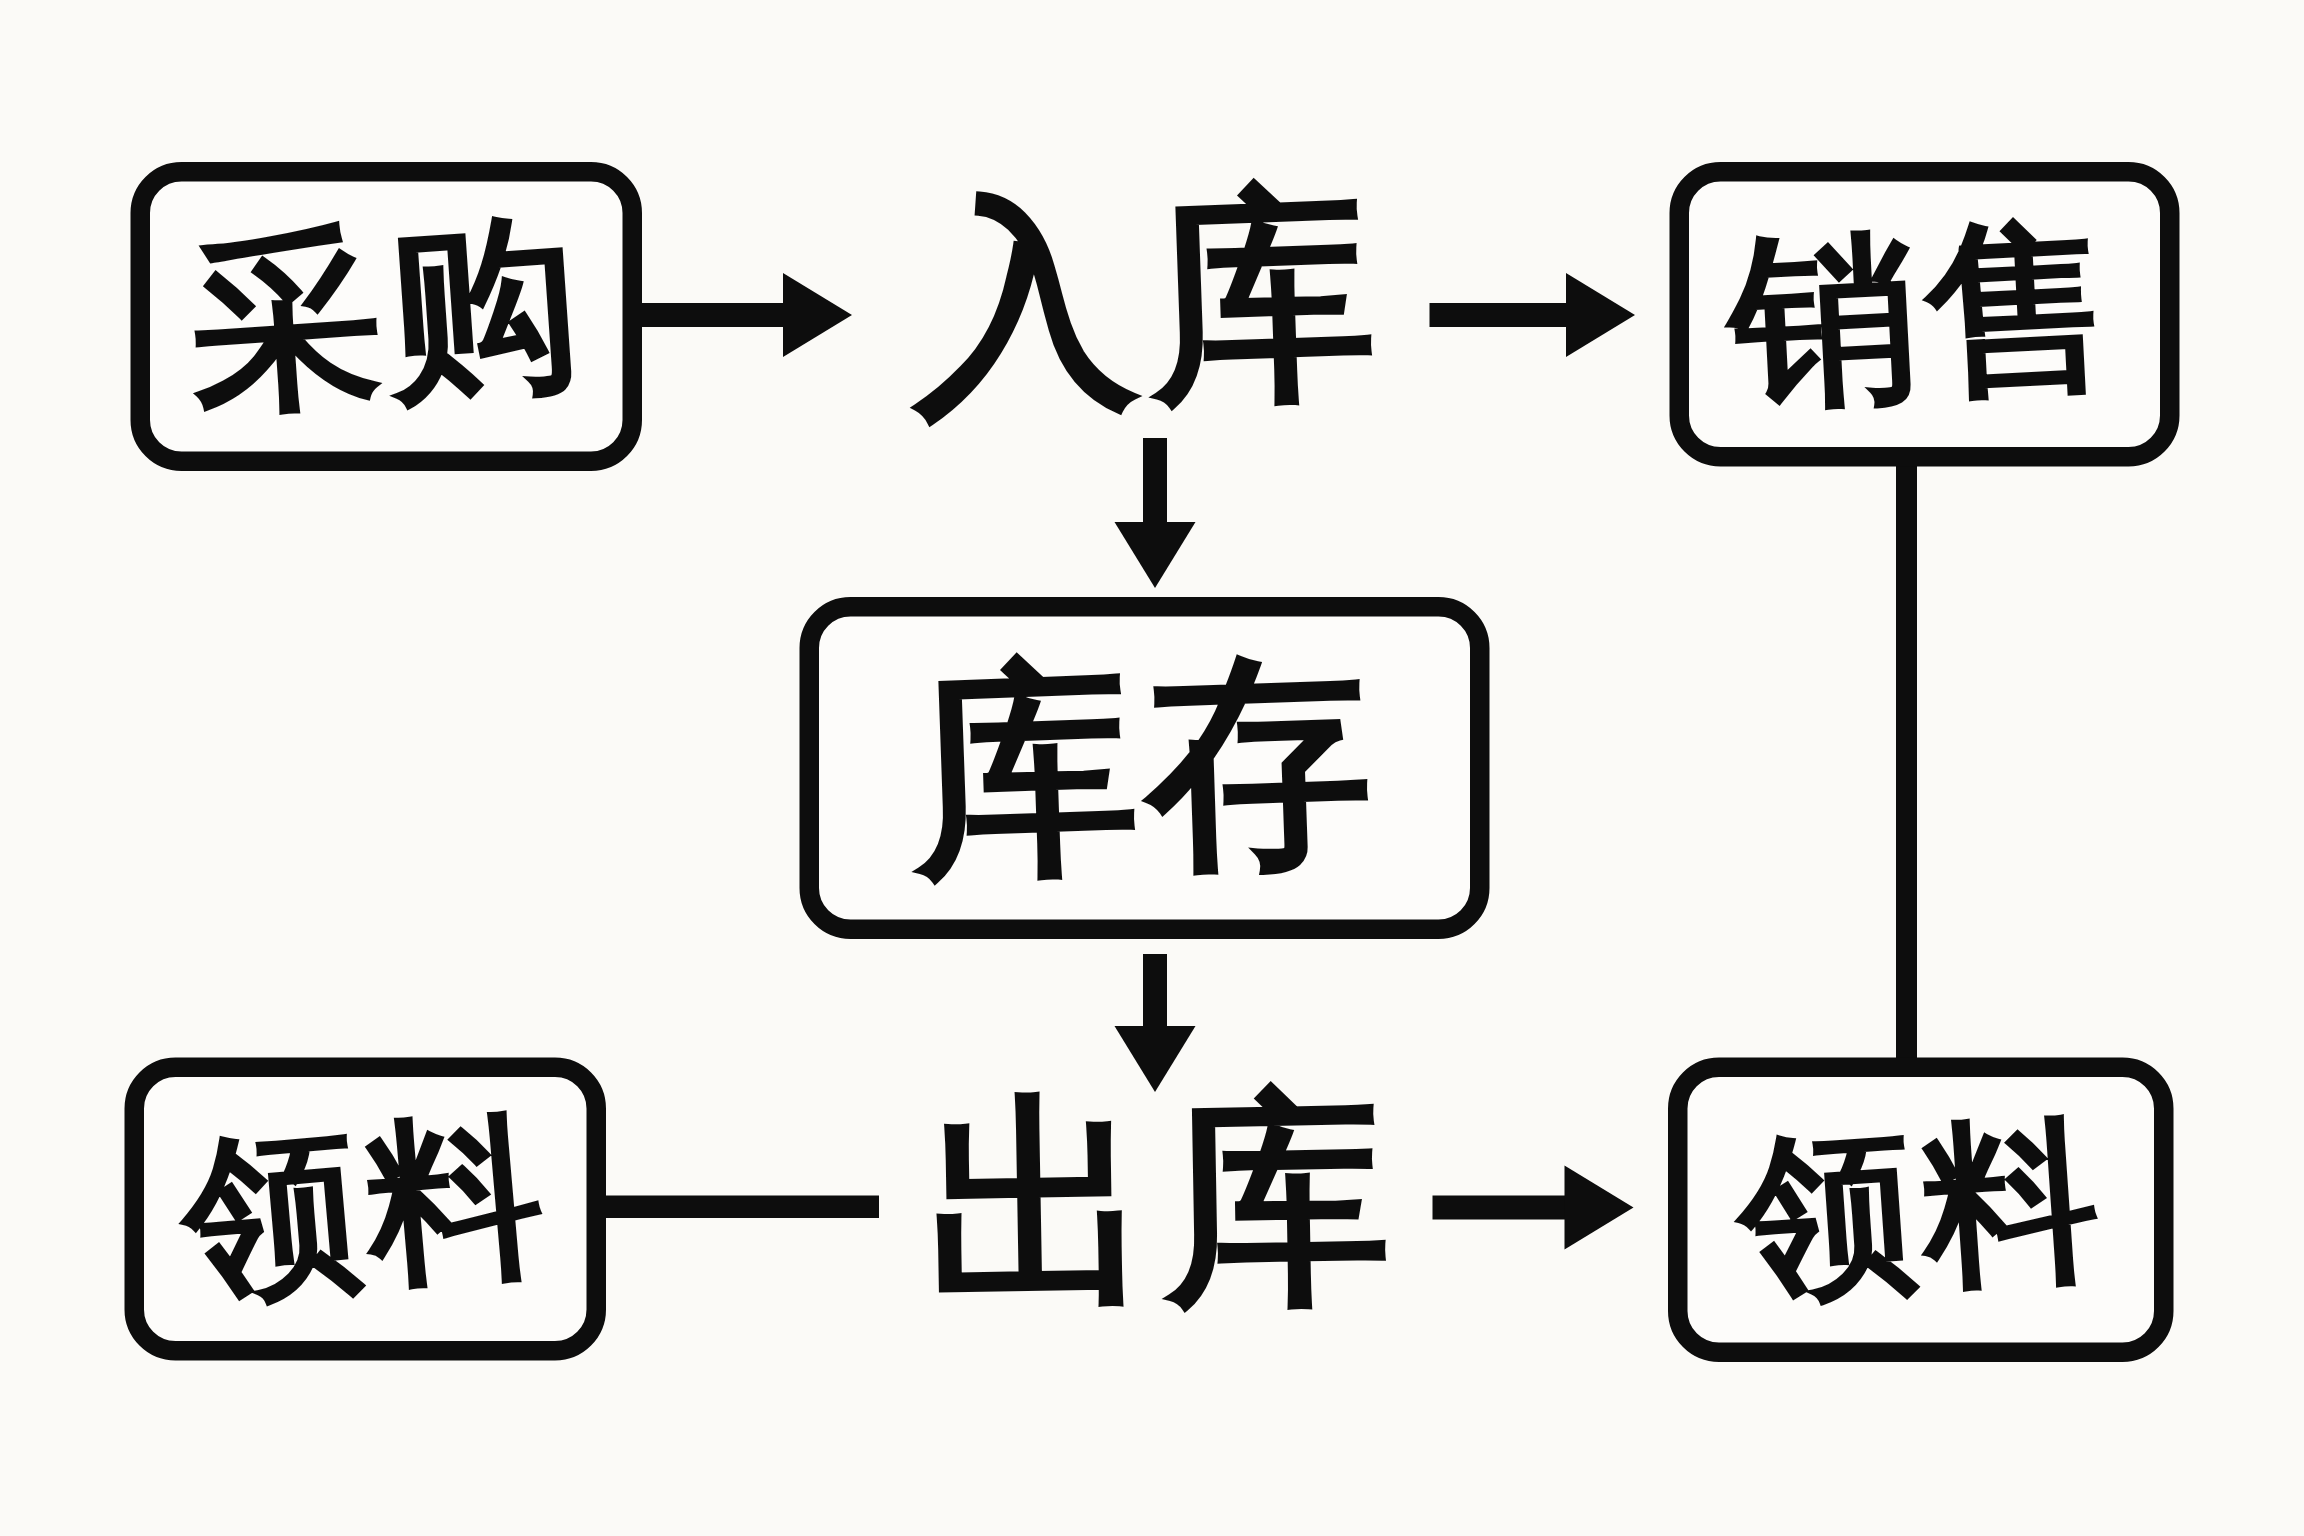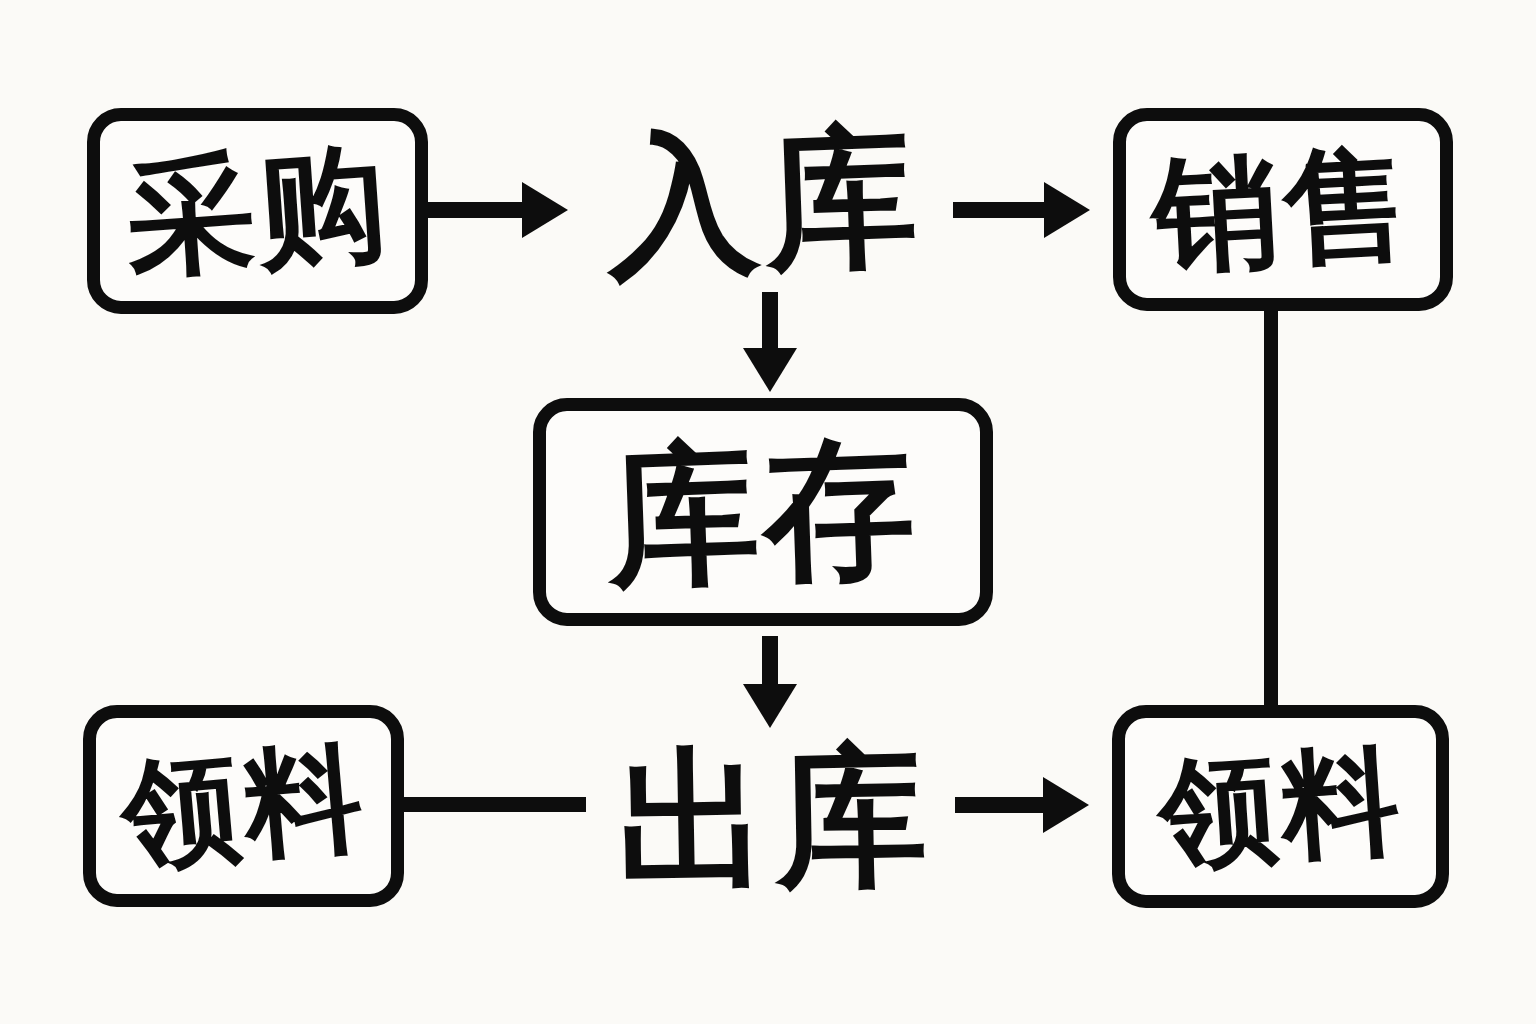--- a/index.html
+++ b/index.html
@@ -68,21 +68,21 @@
   #box-caigou        { left: 87px;   top: 108px; width: 341px; height: 206px; font-size: 128px; }
   #box-caigou span   { transform: rotate(-4deg); display:block; }
   #text-ruku         { left: 595px;  top: 118px; width: 340px; height: 165px; font-size: 152px; }
   #text-ruku span    { transform: rotate(-2deg); display:block; }
   #box-xiaoshou      { left: 1113px; top: 108px; width: 340px; height: 203px; font-size: 126px; }
   #box-xiaoshou span { transform: rotate(-3deg); display:block; }
   #box-kucun         { left: 533px;  top: 398px; width: 460px; height: 228px; font-size: 152px; }
   #box-kucun span    { transform: rotate(-2deg); display:block; }
   #box-lingliao-left { left: 83px;   top: 705px; width: 321px; height: 202px; font-size: 118px; }
   #box-lingliao-left span { transform: rotate(-5deg); display:block; }
-  #text-chuku        { left: 615px;  top: 722px; width: 320px; height: 160px; font-size: 152px; margin-top: 16px; }
+  #text-chuku        { left: 615px;  top: 722px; width: 320px; height: 160px; font-size: 152px; }
   #text-chuku span   { transform: rotate(-1deg); display:block; }
   #box-lingliao-right{ left: 1112px; top: 705px; width: 337px; height: 203px; font-size: 118px; }
   #box-lingliao-right span { transform: rotate(-4deg); display:block; }
 
   
   #edge-caigou-ruku-stem   { left: 424px; top: 202px; width: 100px; height: 16px; }
   #edge-caigou-ruku-head   { left: 522px; top: 182px; }
   #edge-ruku-xiaoshou-stem { left: 953px; top: 202px; width: 95px;  height: 16px; }
   #edge-ruku-xiaoshou-head { left: 1044px; top: 182px; }
   #edge-ruku-kucun-stem    { left: 762px; top: 292px; width: 16px;  height: 60px; }

